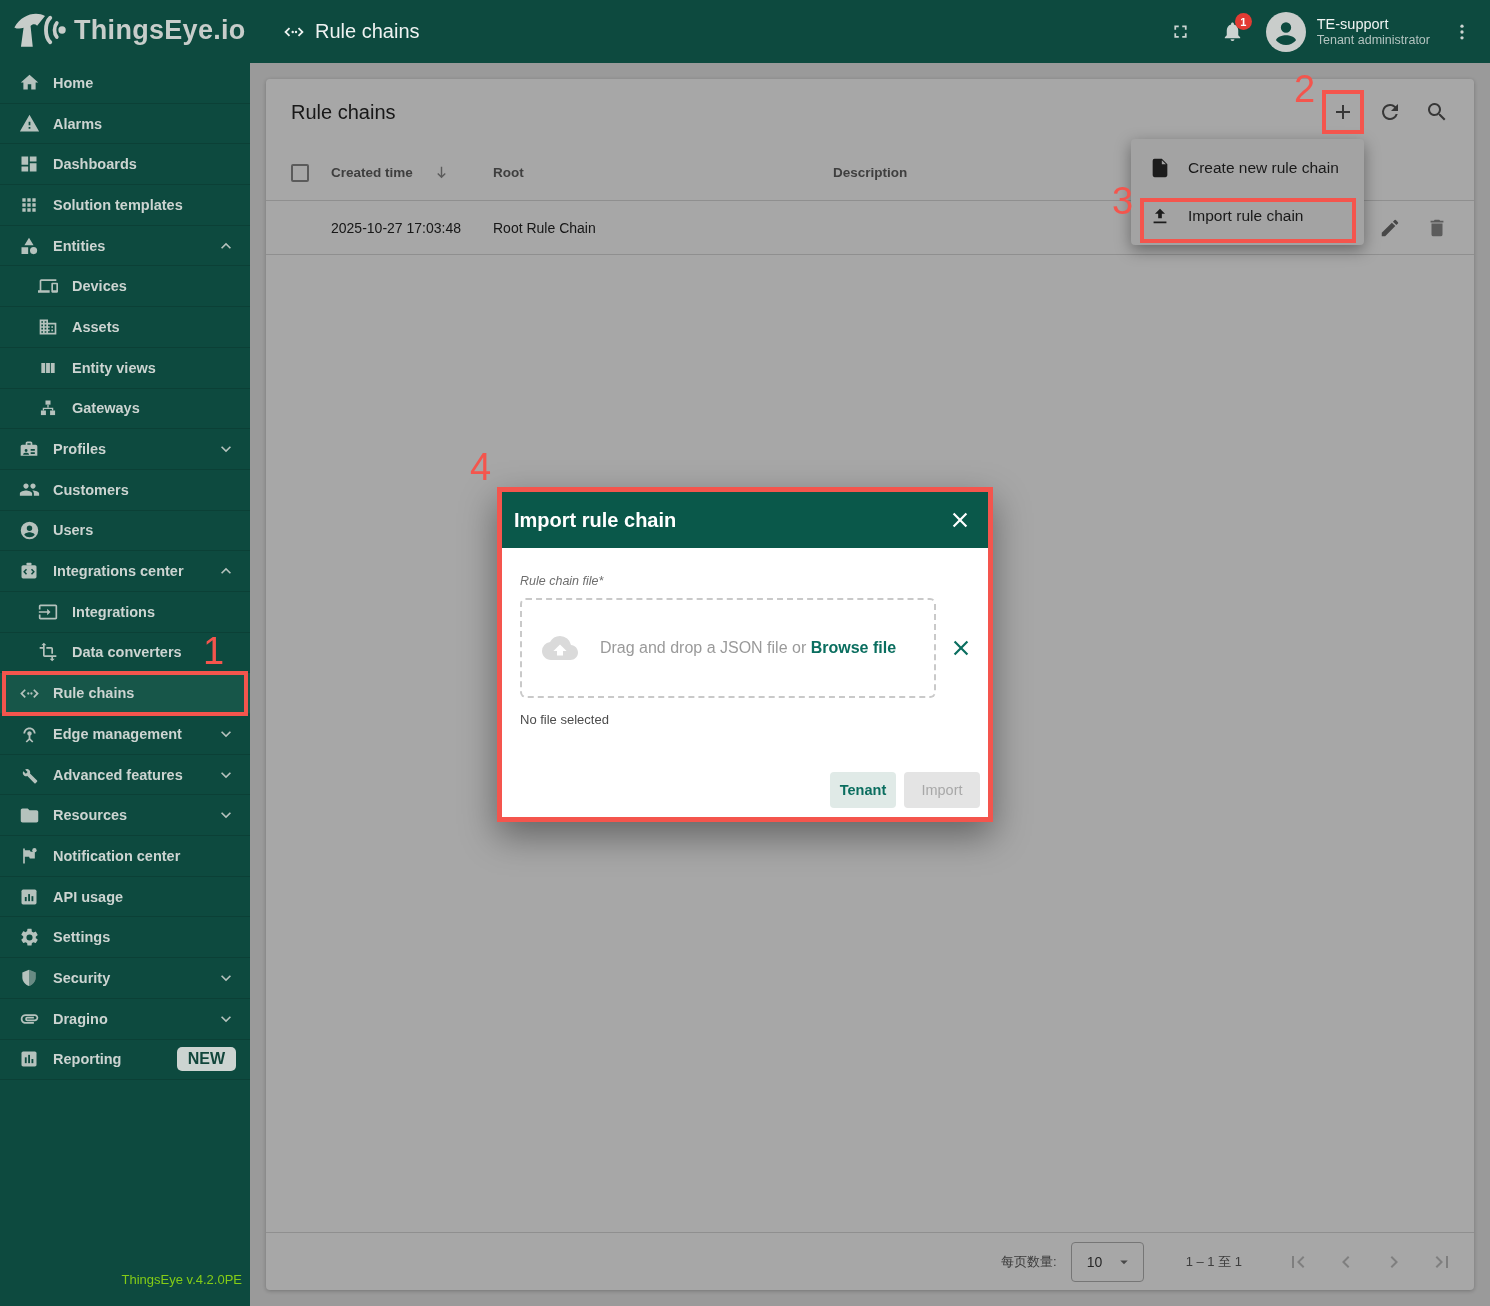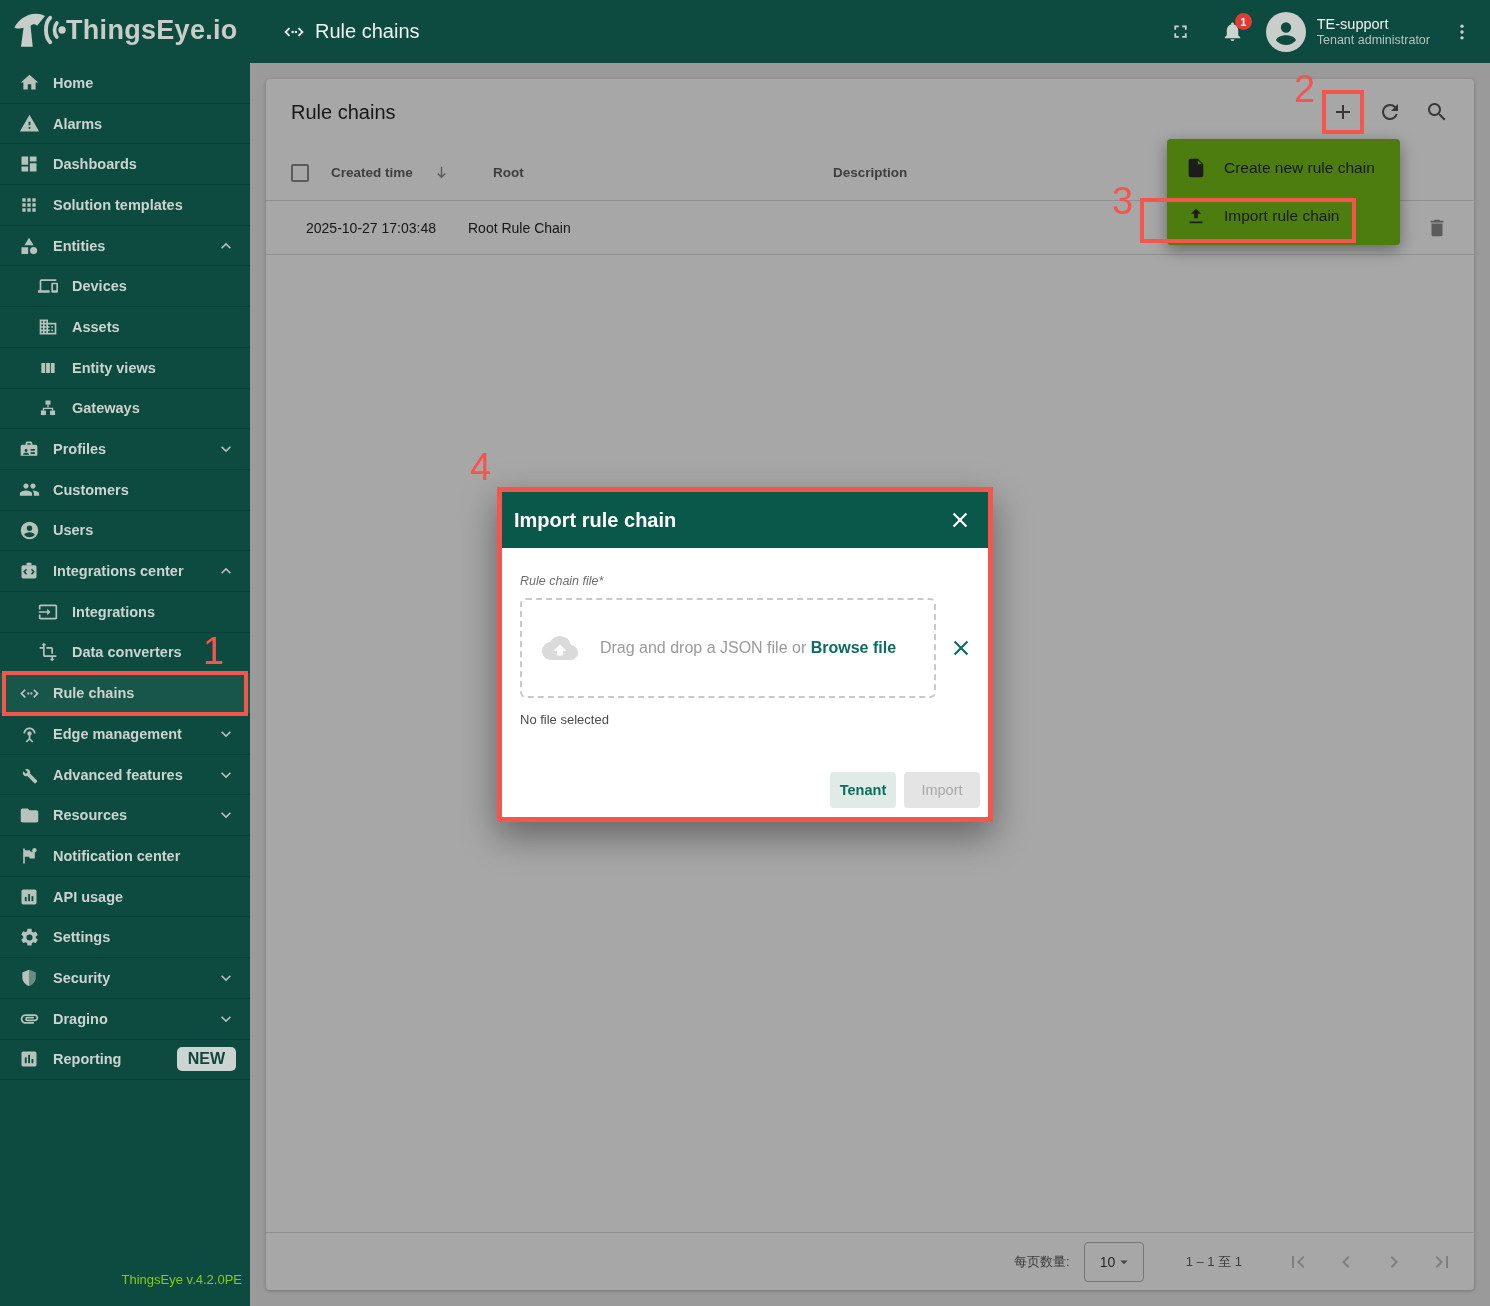--- a/index.html
+++ b/index.html
@@ -8,21 +8,21 @@
     --hdr:#0a584a;
     --accent:#0a6e5f;
     --red:#f4554d;
   }
   *{box-sizing:border-box;}
   body{margin:0;font-family:"Liberation Sans",sans-serif;background:#777;}
   .screen{position:relative;width:1490px;height:1306px;background:#ececec;overflow:hidden;}
 
   
   .topbar{position:absolute;top:0;left:0;width:100%;height:63px;background:var(--teal);z-index:5;}
-  .logo{position:absolute;left:10px;top:7px;display:flex;align-items:center;}
+  .logo{position:absolute;left:10px;top:7px;display:flex;align-items:center;gap:8px;}
   .logo-text{color:#c7cdca;font-size:27px;font-weight:bold;letter-spacing:.3px;}
   .crumb{position:absolute;left:283px;top:0;height:63px;display:flex;align-items:center;gap:10px;color:#eef2f1;}
   .crumb-title{font-size:20px;}
   .top-right{position:absolute;right:18px;top:0;height:63px;display:flex;align-items:center;}
   .tb-icon{color:#ccd4d1;display:flex;align-items:center;justify-content:center;}
   .bell-wrap{position:relative;margin-left:30px;}
   .bell-badge{position:absolute;top:-7px;right:-8px;width:17px;height:17px;border-radius:50%;background:#e23b33;color:#fff;font-size:11px;font-weight:bold;display:flex;align-items:center;justify-content:center;}
   .avatar{width:40px;height:40px;border-radius:50%;background:#c9cdcb;margin-left:22px;display:flex;align-items:center;justify-content:center;}
   .user-block{margin-left:11px;line-height:1.25;}
   .user-name{color:#f1f4f3;font-size:14.5px;}
@@ -48,34 +48,34 @@
   .toolbar{margin-left:auto;display:flex;gap:23px;}
   .tool-btn{width:24px;height:24px;color:#545454;display:flex;align-items:center;justify-content:center;cursor:pointer;}
   .thead{height:56px;display:flex;align-items:center;border-bottom:1px solid #dadada;padding-left:25px;flex:none;}
   .checkbox{width:18px;height:18px;border:2px solid #8c8c8c;border-radius:2px;flex:none;}
   .cell-spacer{width:18px;flex:none;}
   .col-time{width:162px;margin-left:22px;flex:none;display:flex;align-items:center;gap:20px;}
   .col-name{width:340px;flex:none;}
   .col-desc{flex:1;}
   .th-lbl{font-size:13.5px;font-weight:bold;color:#616161;}
   .sort-ic{color:#8c8c8c;display:flex;}
-  .trow{height:54px;display:flex;align-items:center;border-bottom:1px solid #dadada;font-size:14px;color:#262626;flex:none;}
+  .trow{height:54px;display:flex;align-items:center;border-bottom:1px solid #dadada;padding-left:25px;font-size:14px;color:#262626;flex:none;}
   .row-actions{margin-left:auto;display:flex;gap:23px;padding-right:25px;}
   .row-actions .tool-btn{color:#6f6f6f;}
   .tspacer{flex:1;}
   .tfoot{height:58px;border-top:1px solid #dadada;display:flex;align-items:center;justify-content:flex-end;padding-right:20px;color:#5e5e5e;font-size:13px;flex:none;}
-  .pp-select{width:60px;height:40px;border:1px solid #b5b5b5;border-radius:4px;display:flex;align-items:center;padding:0 10px 0 15px;font-size:14px;color:#3c3c3c;margin-left:14px;cursor:pointer;}
+  .pp-select{width:73px;height:40px;border:1px solid #b5b5b5;border-radius:4px;display:flex;align-items:center;padding:0 10px 0 15px;font-size:14px;color:#3c3c3c;margin-left:14px;cursor:pointer;}
   .pp-caret{margin-left:auto;color:#6f6f6f;display:flex;}
   .pp-range{margin-left:42px;}
   .pager{display:flex;gap:24px;margin-left:44px;}
   .pg-btn{width:24px;height:24px;color:#c3c3c3;display:flex;align-items:center;justify-content:center;}
 
   
   .dim{position:absolute;left:250px;top:63px;right:0;bottom:0;background:rgba(0,0,0,.345);z-index:10;}
-  .menu{position:absolute;left:1167px;top:139px;width:233px;background:#4d7c0f;border-radius:4px;box-shadow:0 5px 16px rgba(0,0,0,.38);padding:5px 0;z-index:20;}
+  .menu{position:absolute;left:1131px;top:139px;width:233px;background:#a3a3a3;border-radius:4px;box-shadow:0 5px 16px rgba(0,0,0,.38);padding:5px 0;z-index:20;}
   .menu-item{height:48px;display:flex;align-items:center;padding:0 16px 0 18px;gap:17px;font-size:15.5px;color:#191919;cursor:pointer;}
   .menu-ic{width:22px;height:22px;color:#1c1c1c;display:flex;flex:none;}
 
   
   .modal{position:absolute;left:497px;top:487px;width:496px;height:335px;border:5px solid var(--red);background:#fff;z-index:30;box-shadow:0 14px 34px rgba(0,0,0,.4);}
   .modal-head{height:56px;background:var(--hdr);display:flex;align-items:center;padding:0 17px 0 12px;}
   .modal-title{color:#fff;font-size:20px;font-weight:bold;}
   .modal-close{margin-left:auto;color:#fff;width:22px;height:22px;display:flex;cursor:pointer;}
   .modal-body{padding:26px 16px 0 18px;}
   .field-label{font-size:12.5px;color:#6e6e6e;margin-bottom:10px;font-style:italic;}

